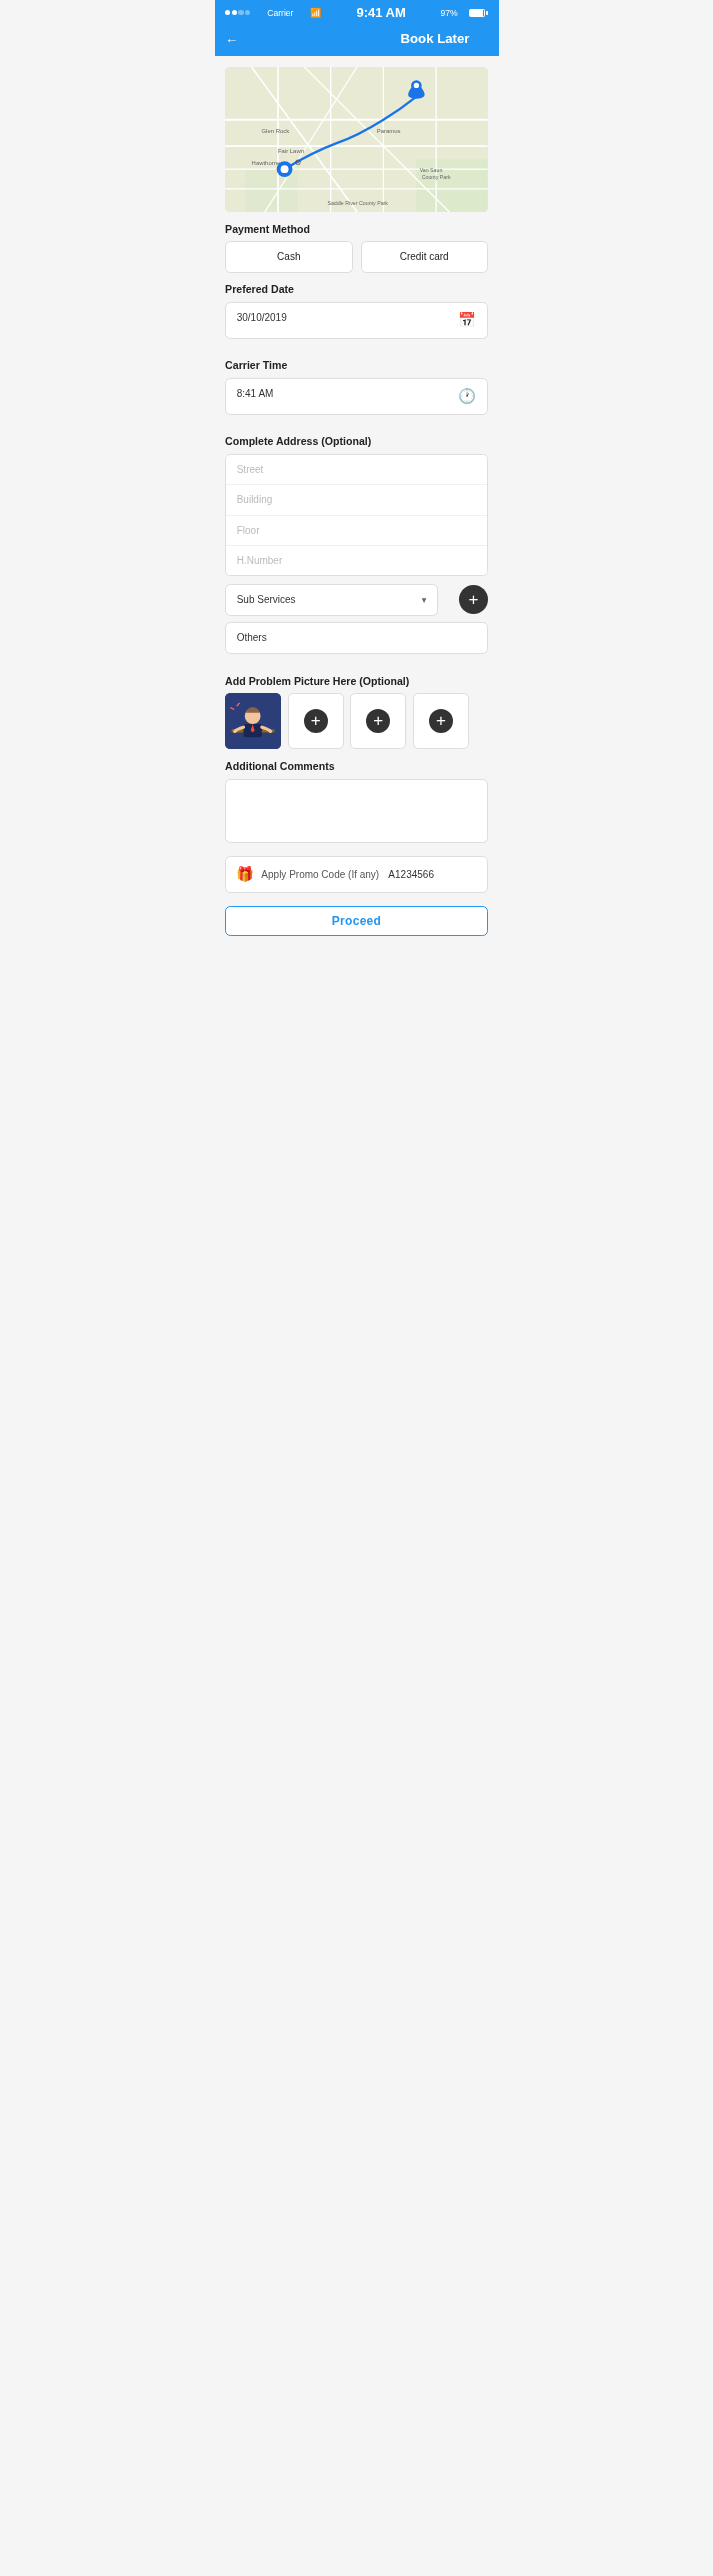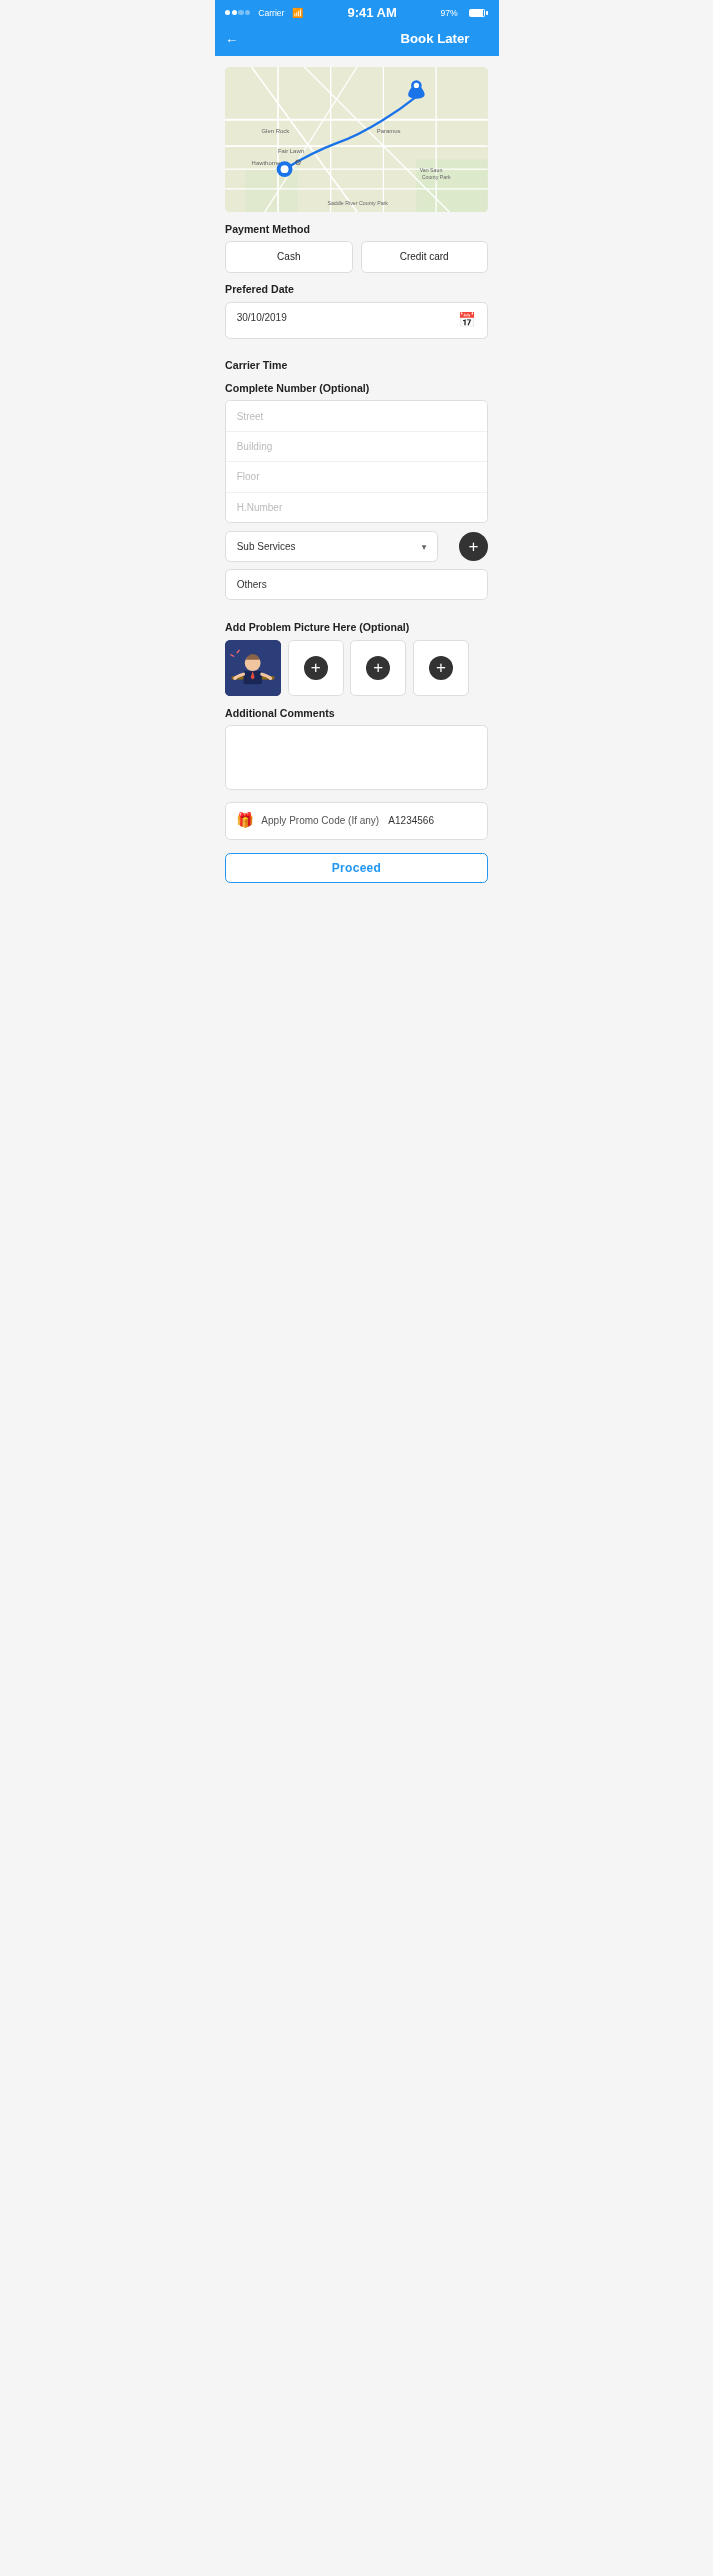--- a/index.html
+++ b/index.html
@@ -15,21 +15,21 @@
     .status-bar {
       background: #2196F3;
       color: white;
       display: flex;
       justify-content: space-between;
       align-items: center;
       padding: 5.3px 10.6px 2.6px;
       font-size: 8.6px;
       font-weight: 500;
     }
-    .status-left { display: flex; align-items: center; gap: 8px; }
+    .status-left { display: flex; align-items: center; gap: 17px; }
     .status-center { font-size: 13px; font-weight: 600; }
     .status-right { display: flex; align-items: center; gap: 11px; font-size: 8.6px; }
     .signal-dots { display: flex; gap: 1.3px; }
     .dot { width: 5.3px; height: 5.3px; border-radius: 50%; }
     .dot.filled { background: white; }
     .dot.empty { background: rgba(255,255,255,0.4); }
     .wifi-icon { font-size: 9.2px; }
     .battery { display: flex; align-items: center; gap: 1.3px; }
     .battery-bar {
       width: 16px; height: 8px; border: 1.3px solid white; border-radius: 1.3px;
@@ -382,23 +382,27 @@
 
   
   <div class="section-label">Prefered Date</div>
   <div class="field-row">
     <span class="field-value">30/10/2019</span>
     <span class="field-icon">📅</span>
   </div>
 
   
   <div class="section-label">Carrier Time</div>
-
-  
-  <div class="section-label">Complete Number (Optional)</div>
+  <div class="field-row">
+    <span class="field-value">8:41 AM</span>
+    <span class="field-icon">🕐</span>
+  </div>
+
+  
+  <div class="section-label">Complete Address (Optional)</div>
   <div class="address-box">
     <input class="address-input" type="text" placeholder="Street" style="">
     <input class="address-input" type="text" placeholder="Building" style="">
     <input class="address-input" type="text" placeholder="Floor" style="">
     <input class="address-input" type="text" placeholder="H.Number" style="">
   </div>
 
   
   <div class="sub-services-row">
     <div class="sub-services-select">

